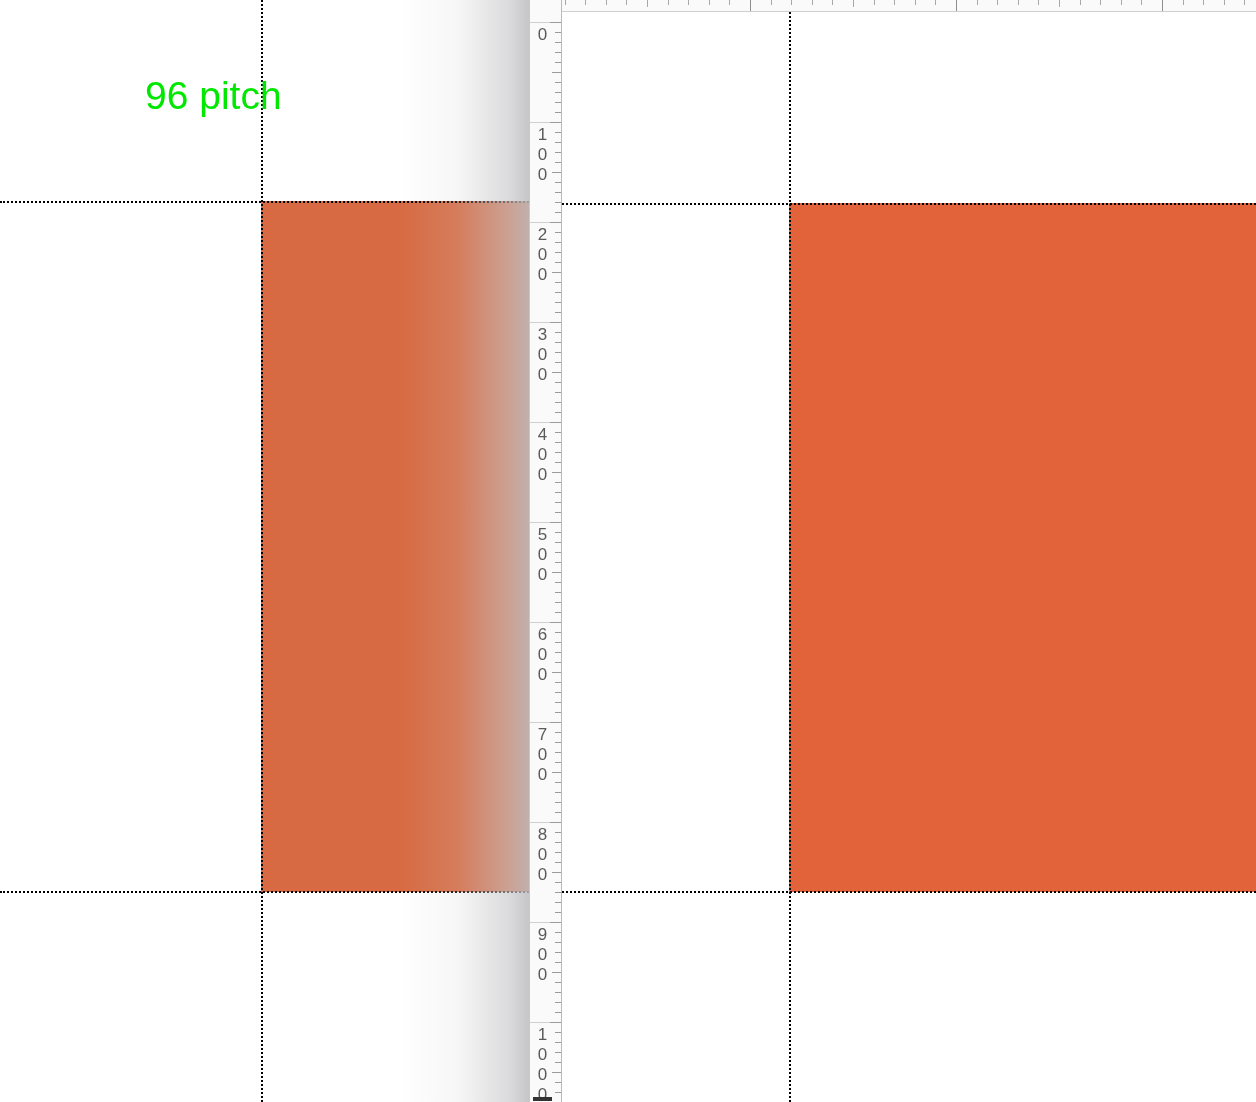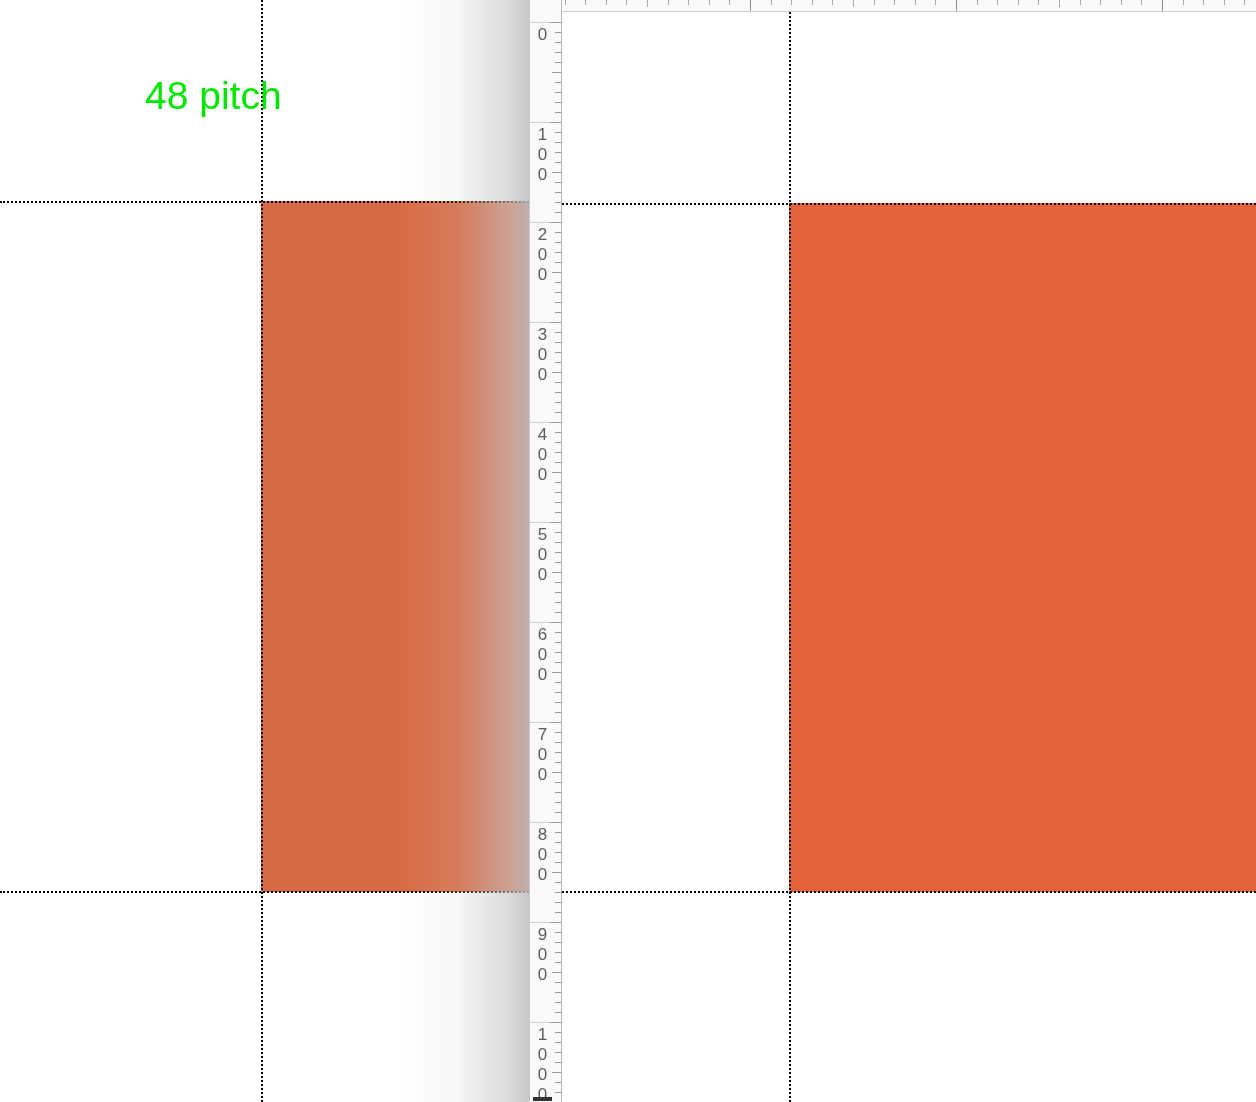--- a/index.html
+++ b/index.html
@@ -190,21 +190,21 @@
 <div id="stage">
 
   <div class="pane-left">
 
     <div class="box box-left" style="background: rgb(215, 106, 66);"></div>
 
     <div class="guide-h guide-left-h-top"></div>
     <div class="guide-h guide-left-h-bottom"></div>
     <div class="guide-v guide-left-v"></div>
 
-    <div class="label-green label-left" style="color: rgb(0, 232, 0);">48 pitch</div>
+    <div class="label-green label-left" style="color: rgb(0, 232, 0);">96 pitch</div>
 
     <div class="pane-left-shade"></div>
   </div>
 
   <div class="pane-right">
 
     <div class="box box-right" style="background: rgb(226, 98, 58);"></div>
 
     <div class="guide-h guide-right-h-top"></div>
     <div class="guide-h guide-right-h-bottom"></div>

